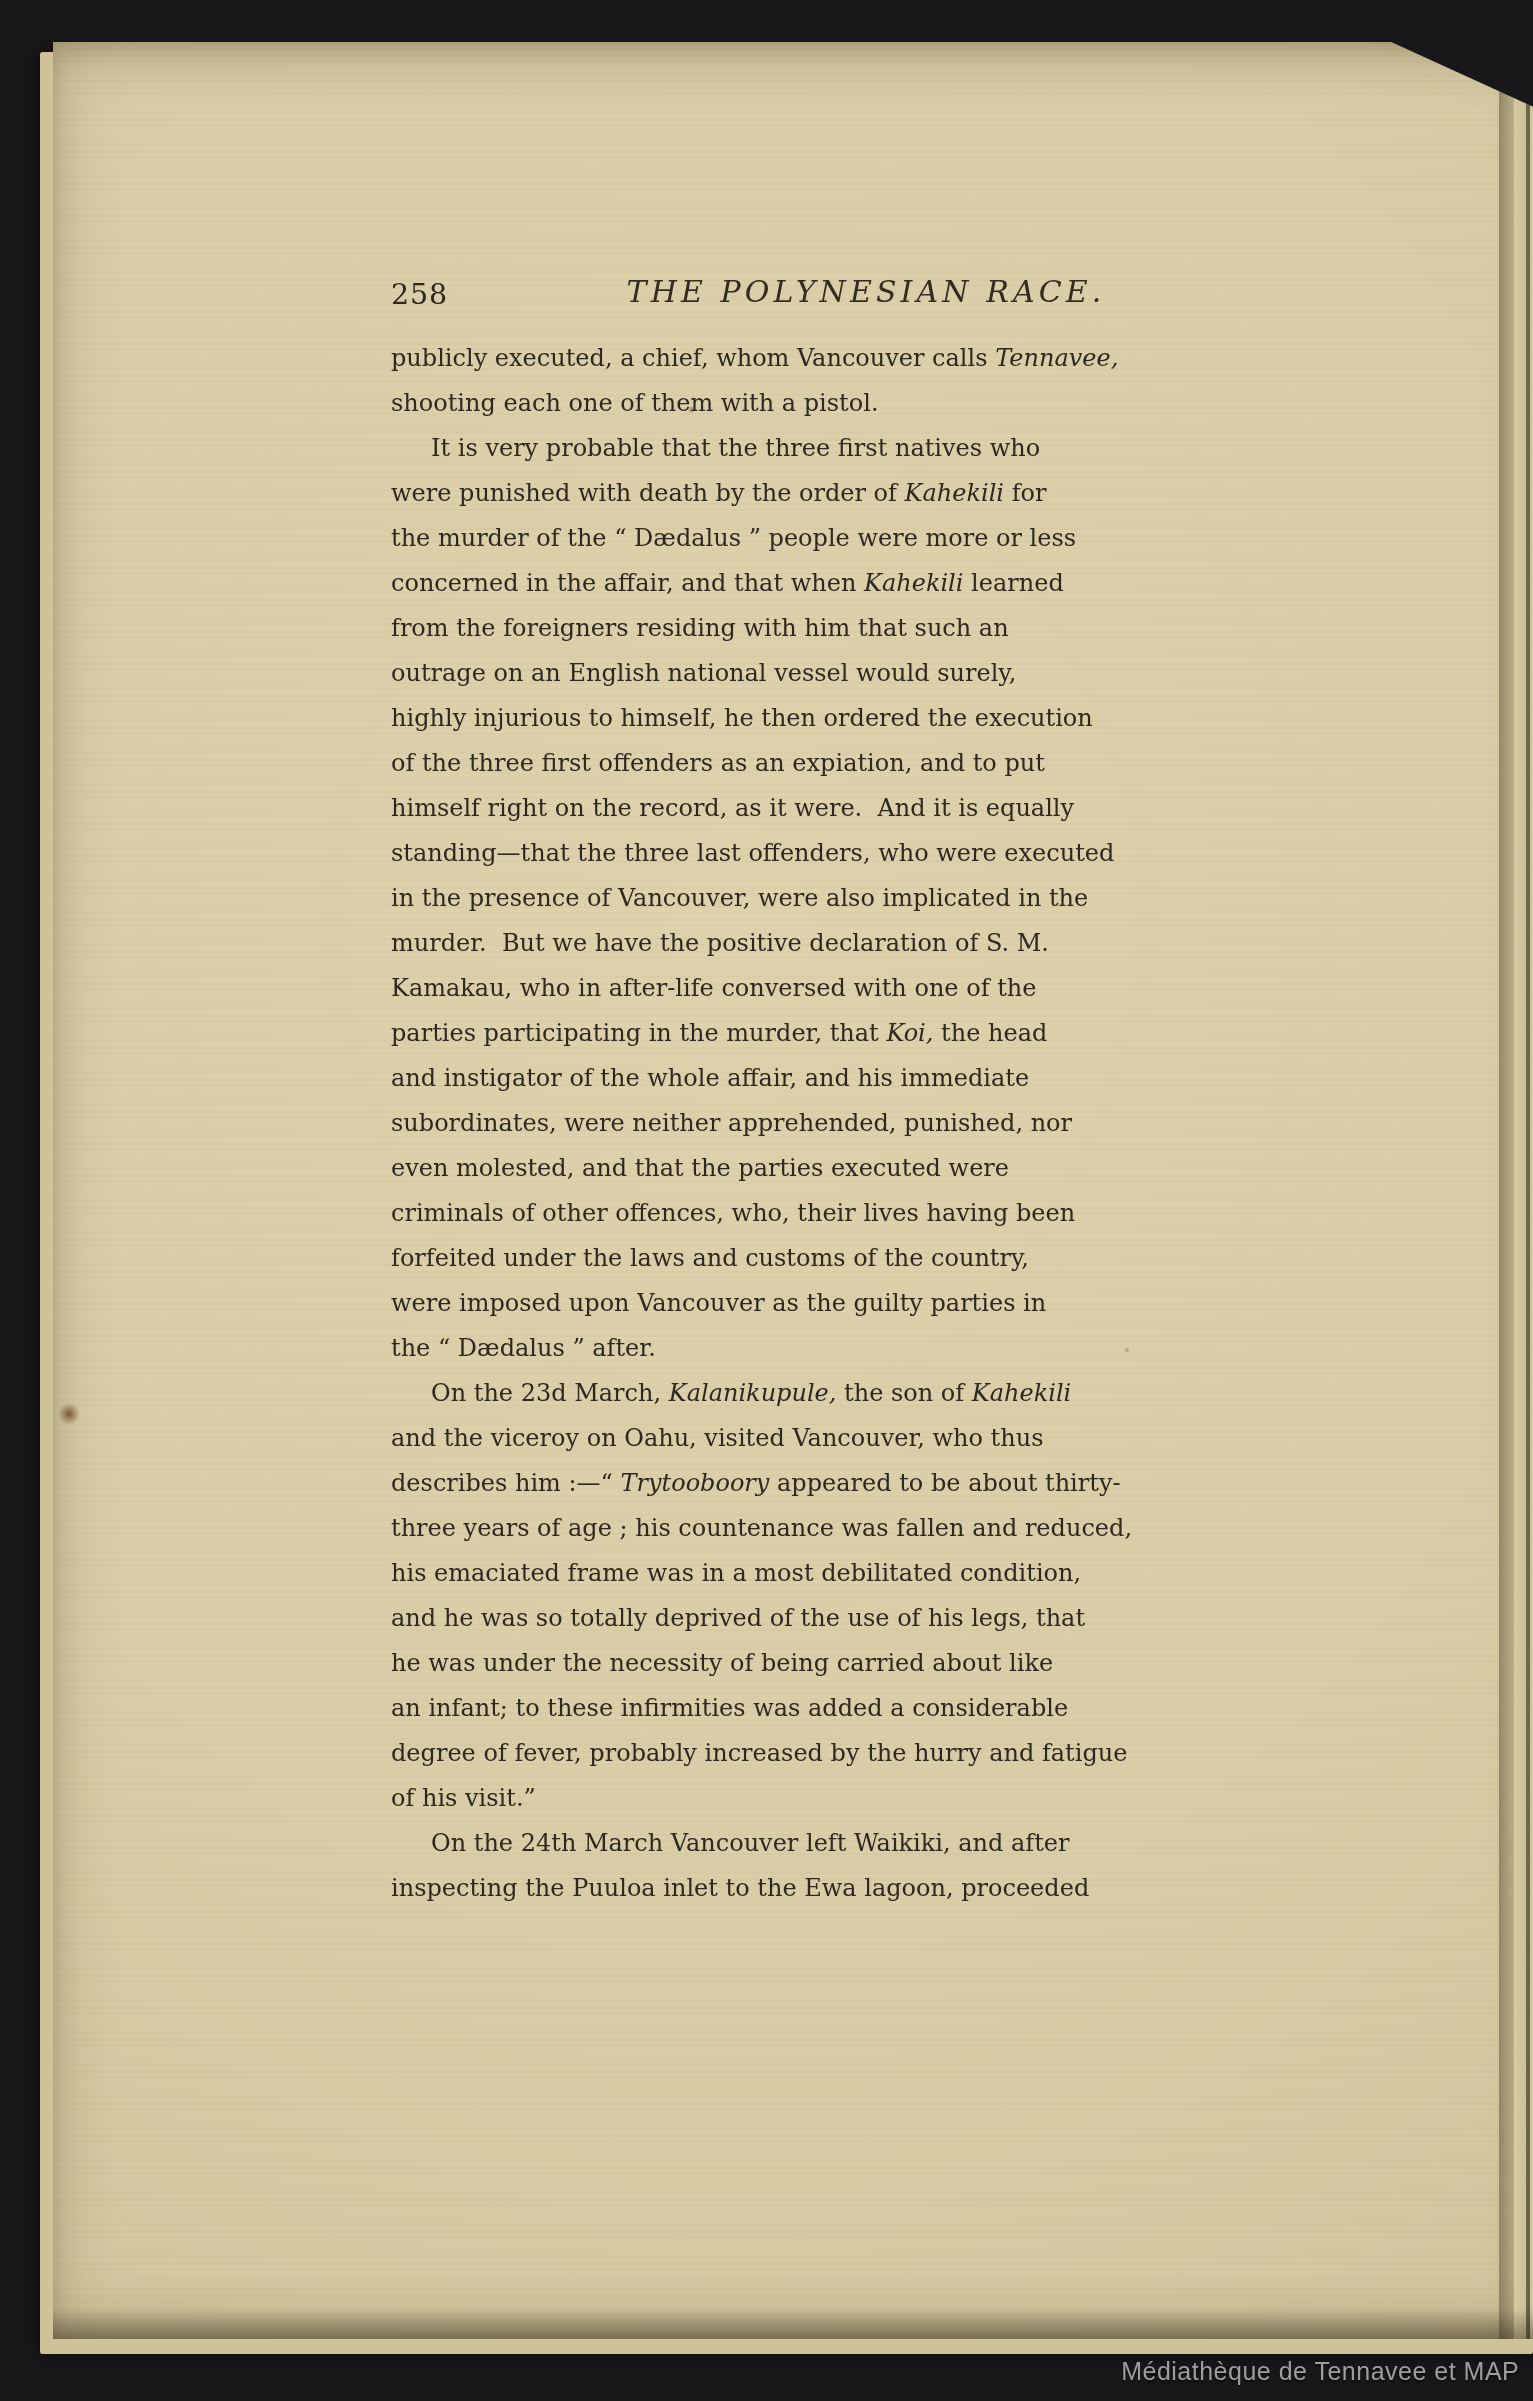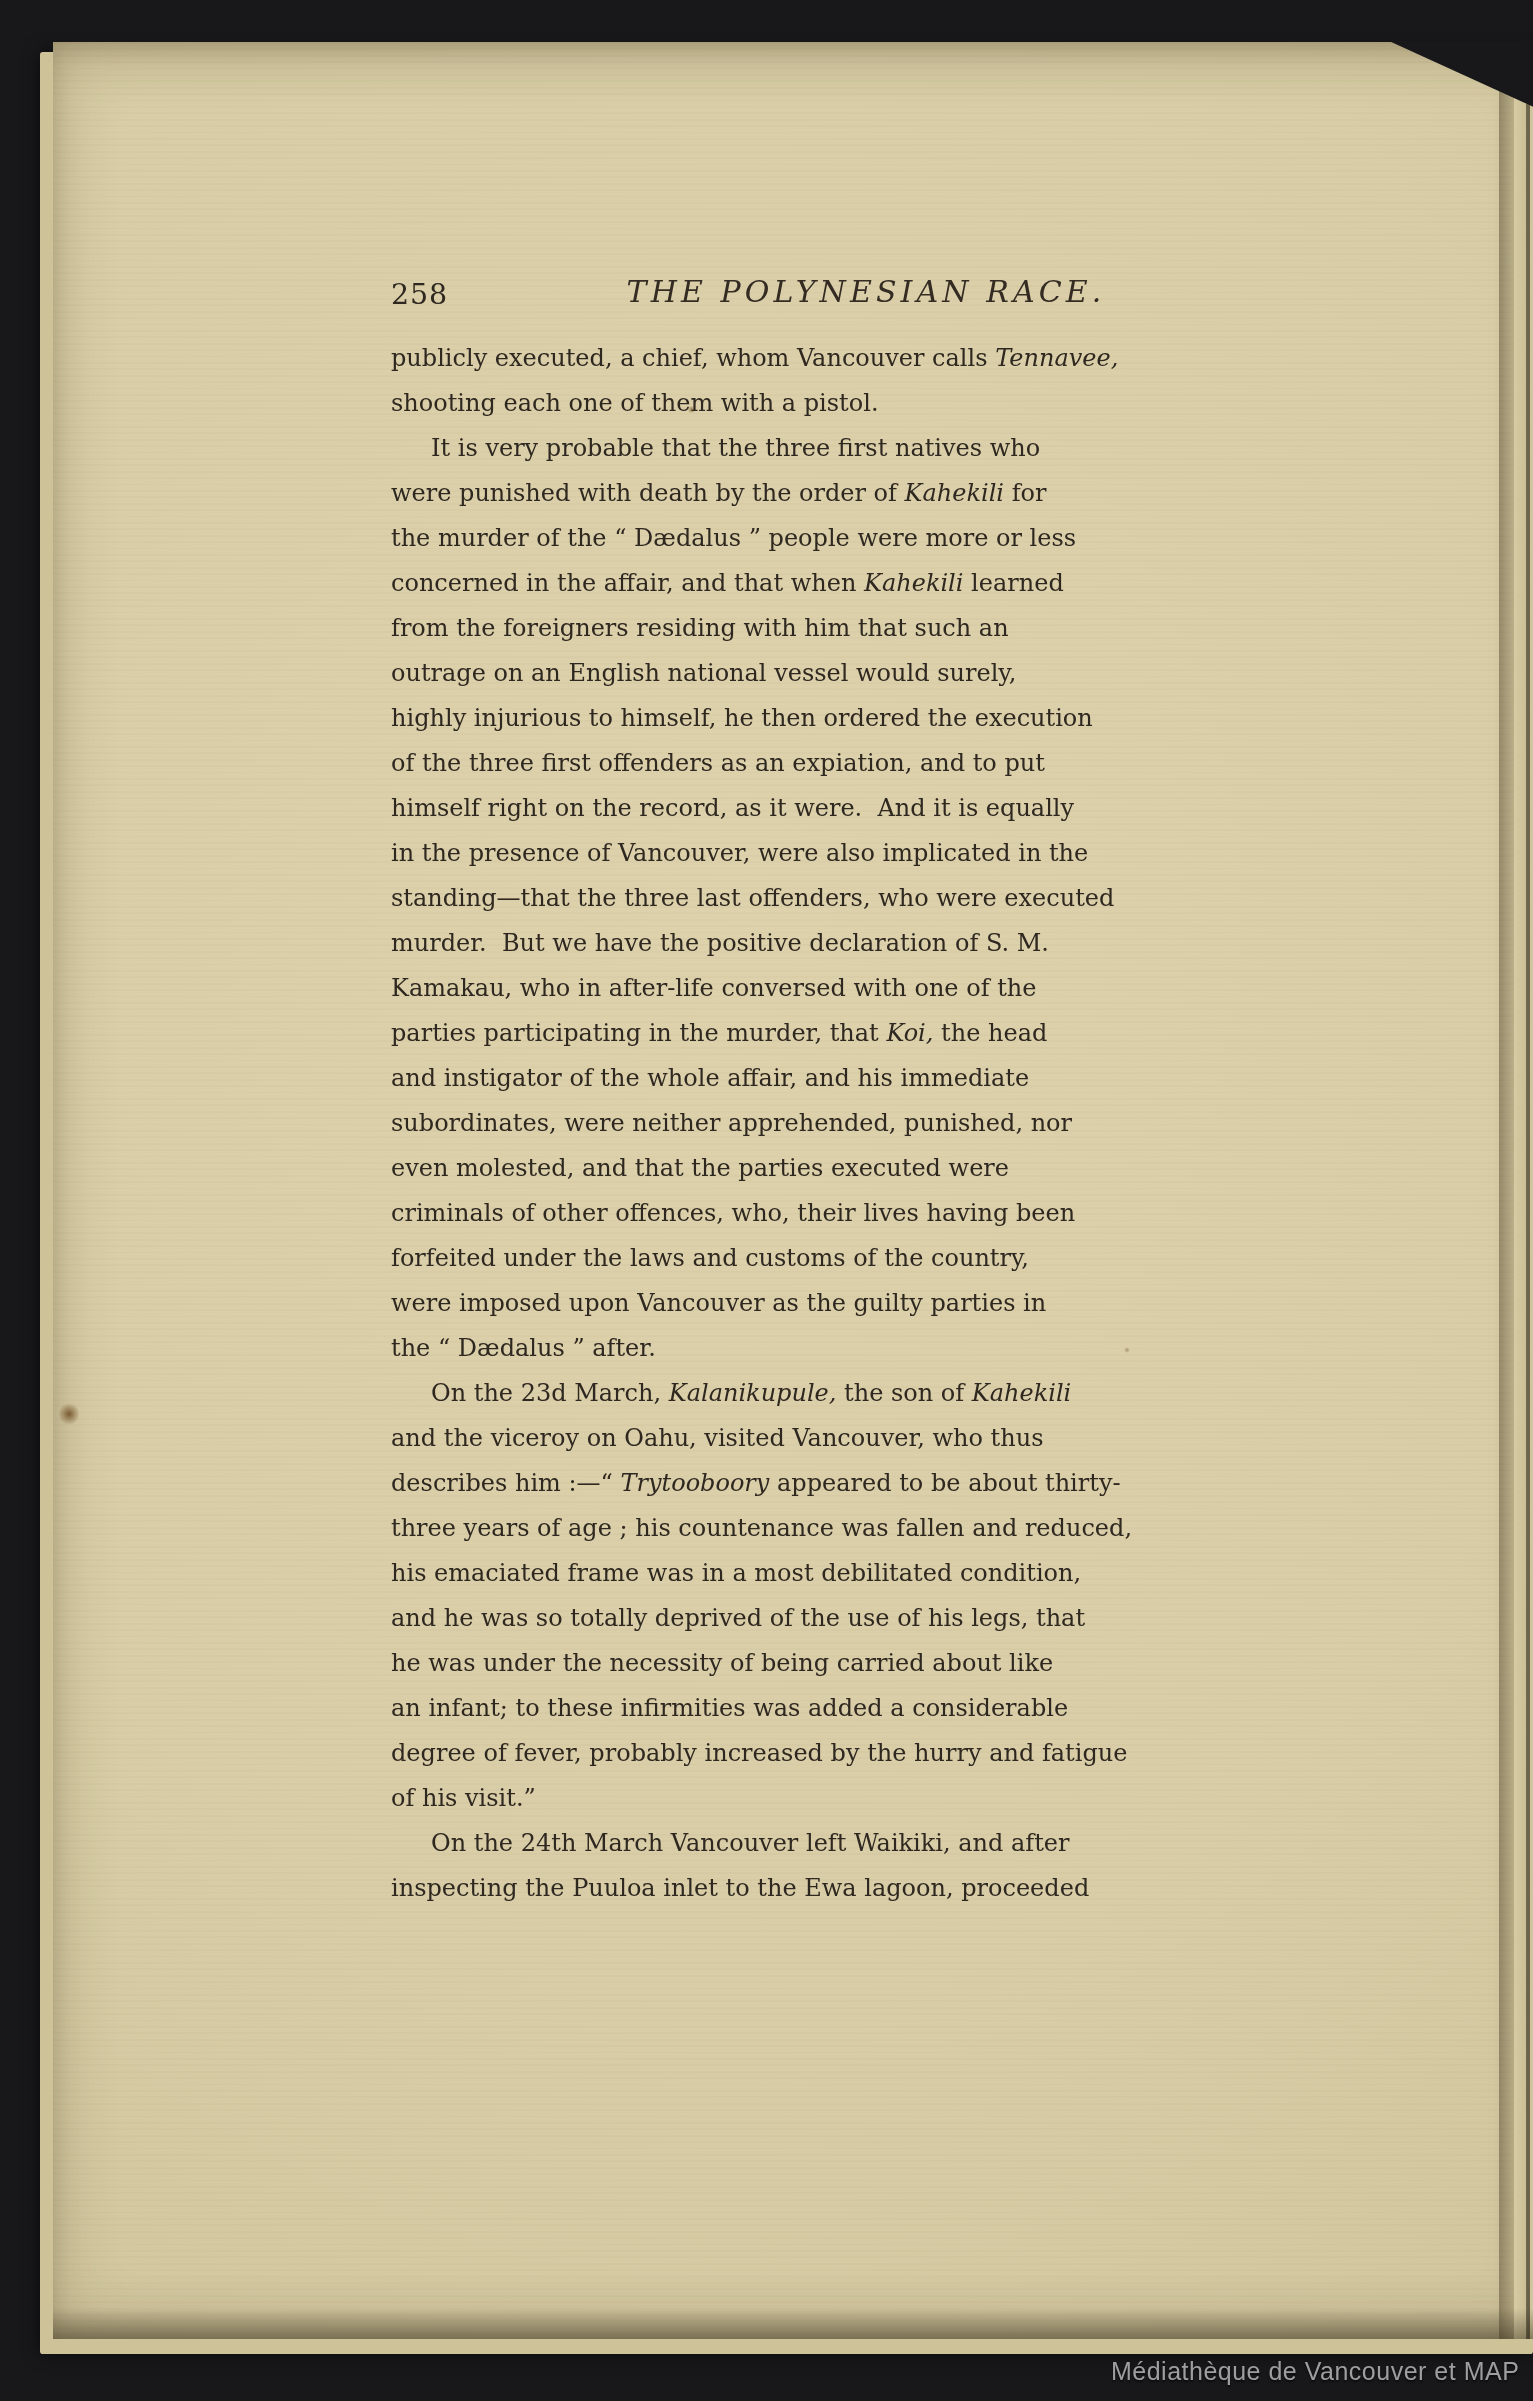--- a/index.html
+++ b/index.html
@@ -101,22 +101,22 @@
         <div class="line"><span>shooting each one of them with a pistol.</span></div>
         <div class="line"><span class="ind"></span><span>It is very probable that the three first natives who</span></div>
         <div class="line"><span>were punished with death by the order of </span><span class="it">Kahekili</span><span> for</span></div>
         <div class="line"><span>the murder of the “ Dædalus ” people were more or less</span></div>
         <div class="line"><span>concerned in the affair, and that when </span><span class="it">Kahekili</span><span> learned</span></div>
         <div class="line"><span>from the foreigners residing with him that such an</span></div>
         <div class="line"><span>outrage on an English national vessel would surely,</span></div>
         <div class="line"><span>highly injurious to himself, he then ordered the execution</span></div>
         <div class="line"><span>of the three first offenders as an expiation, and to put</span></div>
         <div class="line"><span>himself right on the record, as it were. &nbsp;And it is equally</span></div>
+        <div class="line"><span>standing—that the three last offenders, who were executed</span></div>
         <div class="line"><span>in the presence of Vancouver, were also implicated in the</span></div>
-        <div class="line"><span>standing—that the three last offenders, who were executed</span></div>
         <div class="line"><span>murder. &nbsp;But we have the positive declaration of S.&nbsp;M.</span></div>
         <div class="line"><span>Kamakau, who in after-life conversed with one of the</span></div>
         <div class="line"><span>parties participating in the murder, that </span><span class="it">Koi,</span><span> the head</span></div>
         <div class="line"><span>and instigator of the whole affair, and his immediate</span></div>
         <div class="line"><span>subordinates, were neither apprehended, punished, nor</span></div>
         <div class="line"><span>even molested, and that the parties executed were</span></div>
         <div class="line"><span>criminals of other offences, who, their lives having been</span></div>
         <div class="line"><span>forfeited under the laws and customs of the country,</span></div>
         <div class="line"><span>were imposed upon Vancouver as the guilty parties in</span></div>
         <div class="line"><span>the “ Dædalus ” after.</span></div>
@@ -128,16 +128,16 @@
         <div class="line"><span>and he was so totally deprived of the use of his legs, that</span></div>
         <div class="line"><span>he was under the necessity of being carried about like</span></div>
         <div class="line"><span>an infant; to these infirmities was added a considerable</span></div>
         <div class="line"><span>degree of fever, probably increased by the hurry and fatigue</span></div>
         <div class="line"><span>of his visit.”</span></div>
         <div class="line"><span class="ind"></span><span>On the 24th March Vancouver left Waikiki, and after</span></div>
         <div class="line"><span>inspecting the Puuloa inlet to the Ewa lagoon, proceeded</span></div>
       </div>
   </div>
 
-  <div class="watermark">Médiathèque de Vancouver et MAP</div>
+  <div class="watermark">Médiathèque de Tennavee et MAP</div>
 
 </div>
 
 
 </body></html>

